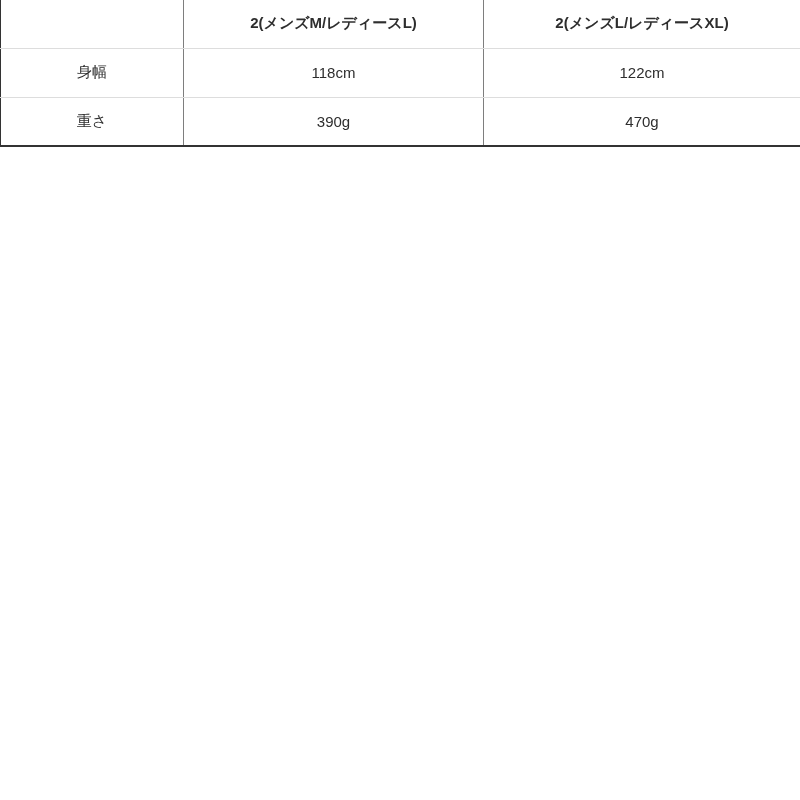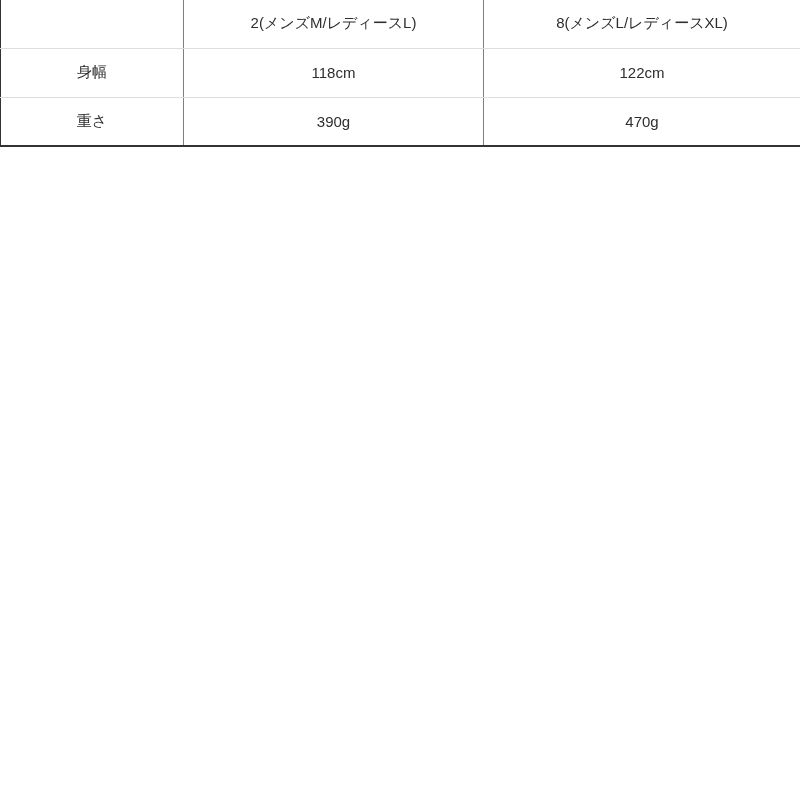--- a/index.html
+++ b/index.html
@@ -34,38 +34,38 @@
     border-bottom: 1px solid #dddddd;
     overflow: hidden;
     white-space: nowrap;
   }
   th:first-child, td:first-child {
     border-left: none;
   }
   thead tr { height: 48px; }
   tbody tr { height: 49px; padding-left: 16px; }
   thead th {
-    font-weight: normal;
+    font-weight: bold;
     border-top: none;
   }
 </style>
 </head>
 <body>
 
 <table class="size-chart">
   <colgroup>
     <col class="c0">
     <col class="c1">
     <col class="c2">
   </colgroup>
   <thead>
     <tr>
       <th></th>
       <th>2(メンズM/レディースL)</th>
-      <th>8(メンズL/レディースXL)</th>
+      <th>2(メンズL/レディースXL)</th>
     </tr>
   </thead>
   <tbody>
     <tr>
       <td>身幅</td>
       <td>118cm</td>
       <td>122cm</td>
     </tr>
     <tr>
       <td>重さ</td>

